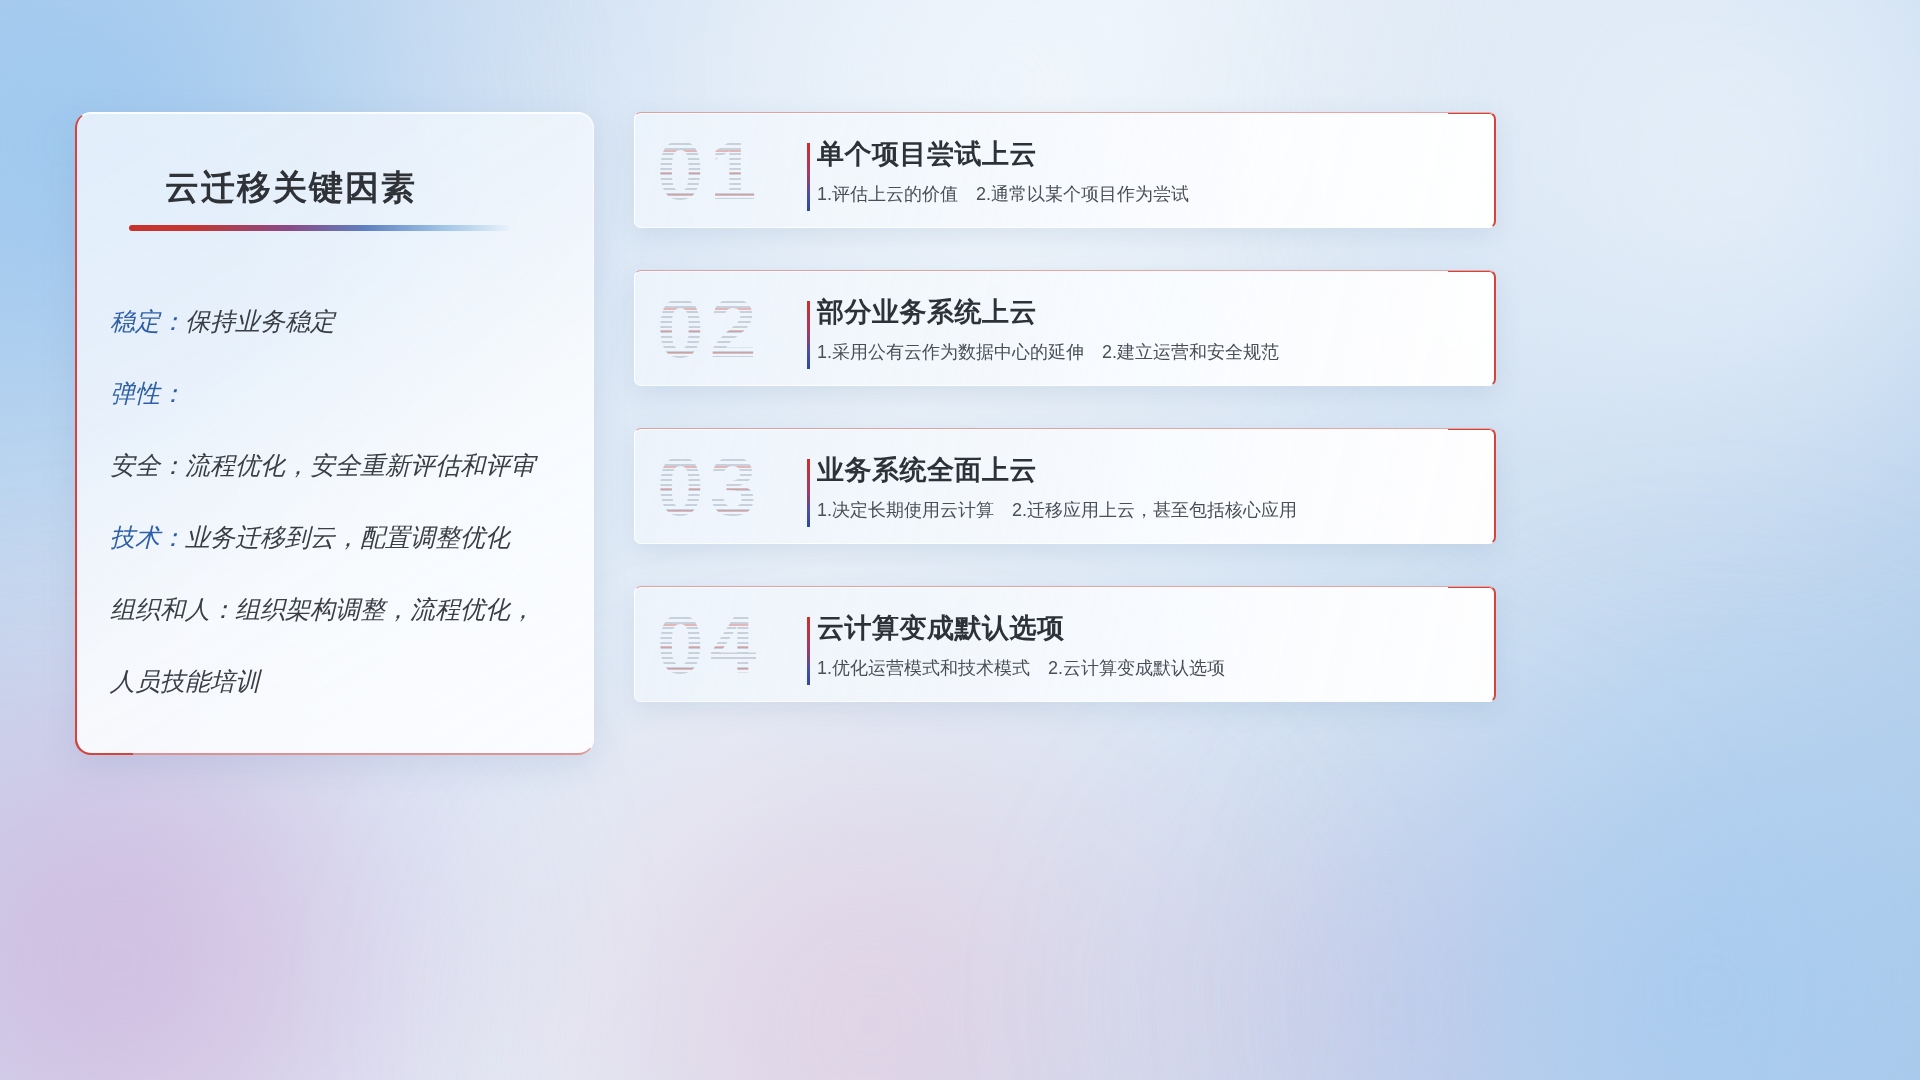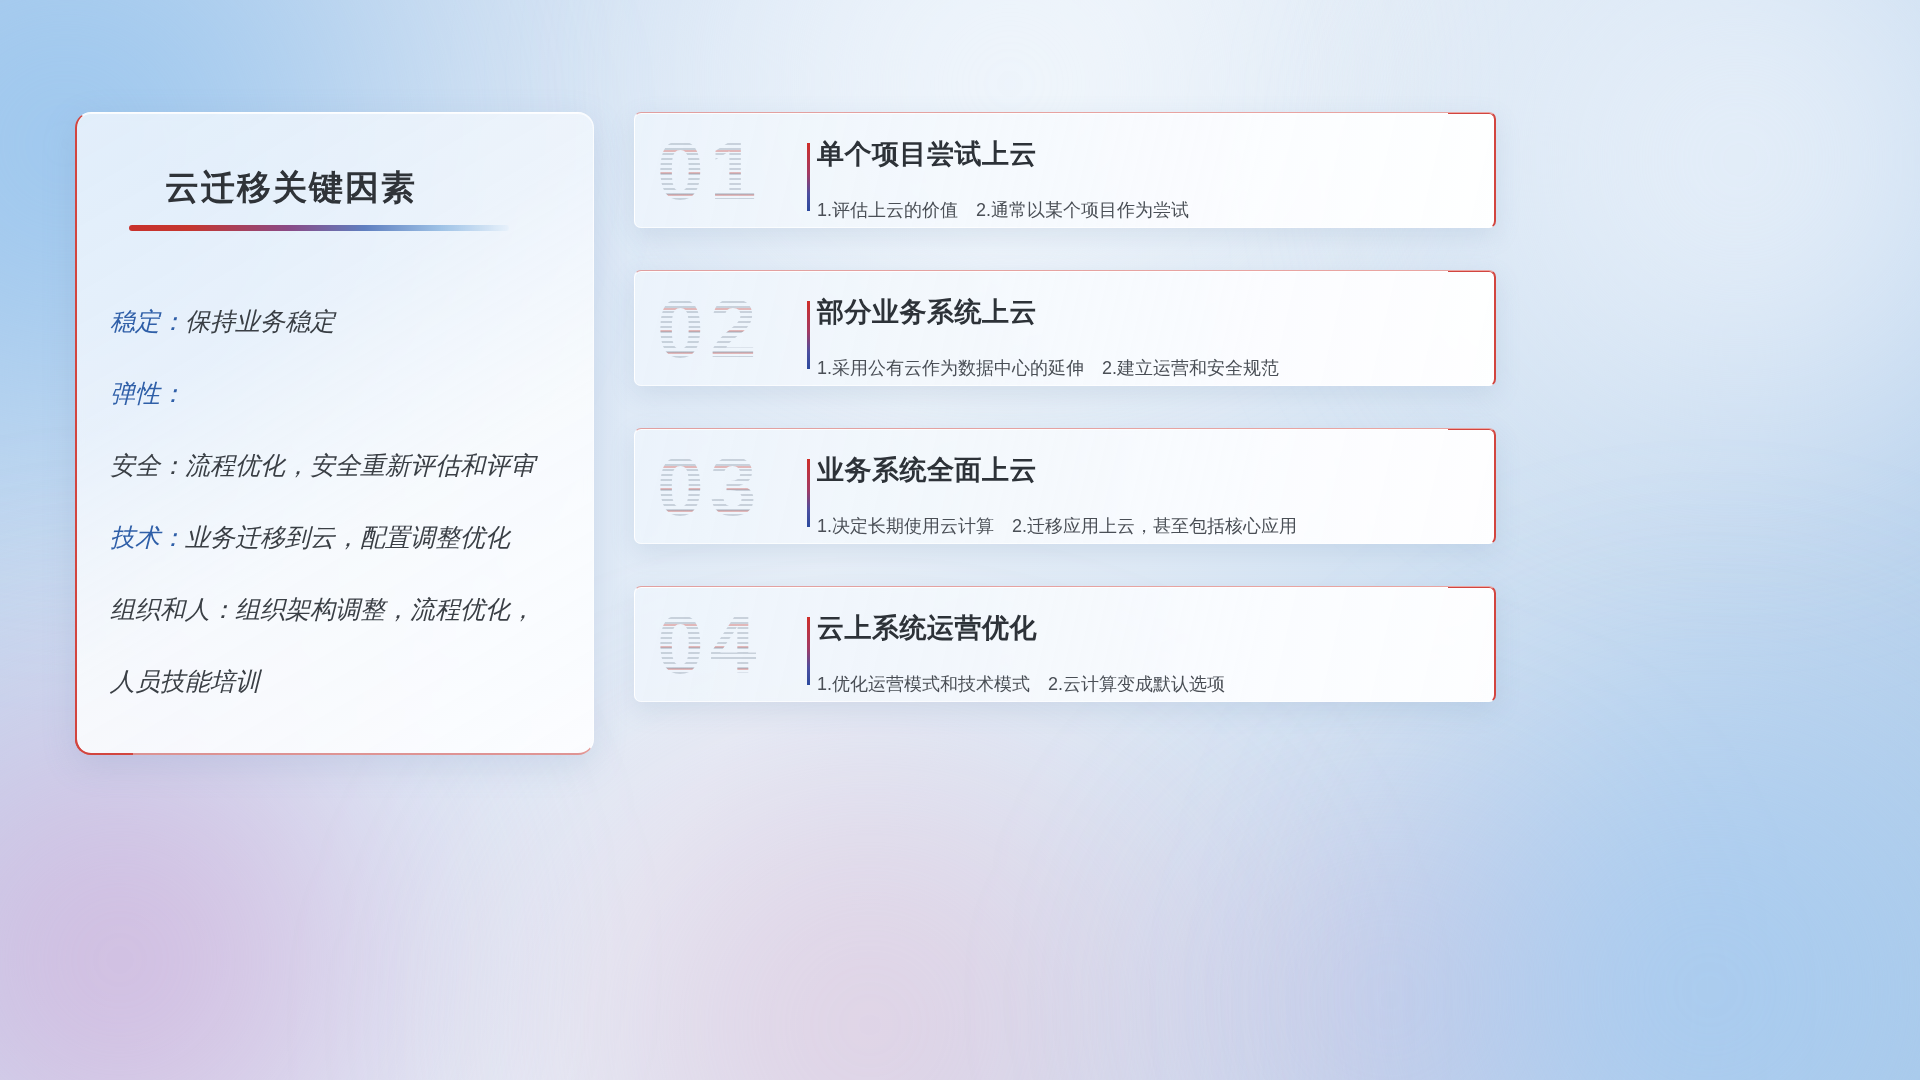--- a/index.html
+++ b/index.html
@@ -147,21 +147,21 @@
     position:absolute; left:172px; top:30px; width:3px; height:68px;
     background:linear-gradient(180deg,#cf2e29 0%, #a33a63 45%, #4c4fa0 75%, #2b4a9e 100%);
   }
 
   .card-body { position:absolute; left:182px; top:26px; right:18px; }
   .card-title {
     font-size:27px; font-weight:bold; color:#2d3238;
     line-height:1.18; letter-spacing:.5px; white-space:nowrap;
   }
   .card-desc {
-    margin-top:28px;
+    margin-top:12px;
     font-size:18px; color:#4a4f56; line-height:1.3;
     white-space:nowrap;
   }
 </style>
 </head>
 <body>
 
 <div id="bg">
   <div class="bg-base"></div>
   <div class="bg-blob blob-a"></div>
@@ -236,19 +236,19 @@
         <div class="card-title">业务系统全面上云</div>
         <div class="card-desc">1.决定长期使用云计算　2.迁移应用上云，甚至包括核心应用</div>
       </div>
     </article>
 
     <article class="card">
       <div class="ghost-num-red">04</div>
       <div class="ghost-num">04</div>
       <div class="accent-bar"></div>
       <div class="card-body">
-        <div class="card-title">云上系统运营优化</div>
+        <div class="card-title">云计算变成默认选项</div>
         <div class="card-desc">1.优化运营模式和技术模式　2.云计算变成默认选项</div>
       </div>
     </article>
 
   </section>
 </div>
 
 </body></html>

